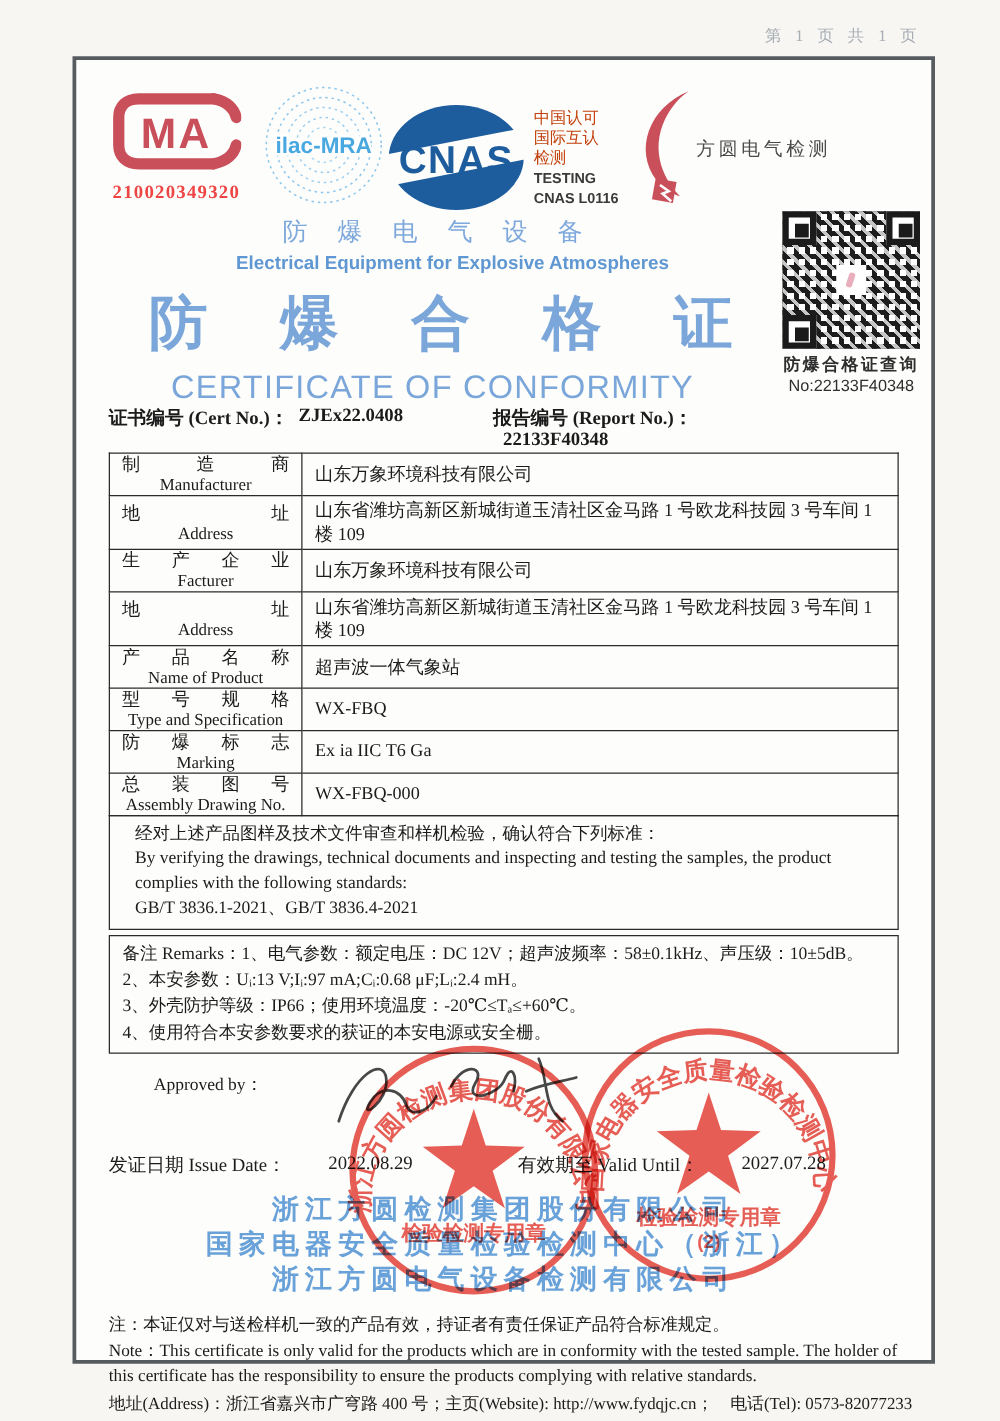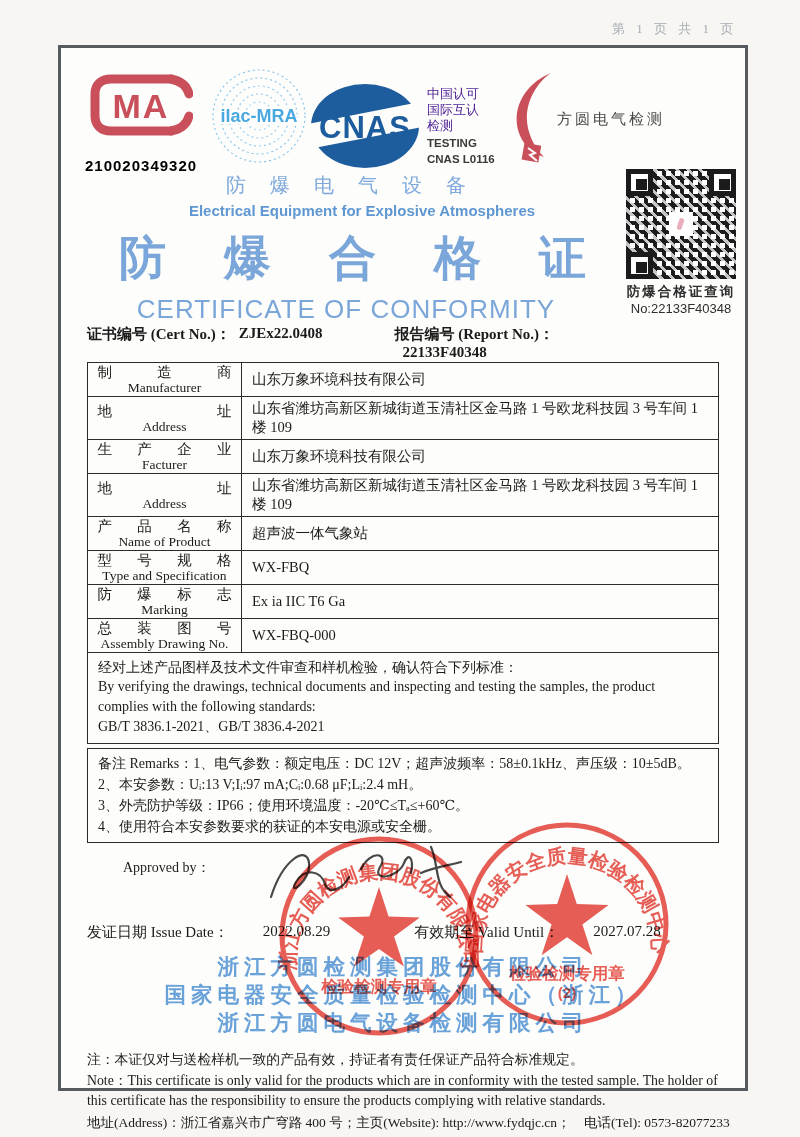--- a/index.html
+++ b/index.html
@@ -13,26 +13,26 @@
     position:absolute; top:20px; left:612px;
     font-size:13px; color:#a7adb4; letter-spacing:4px;
   }
   .frame {
     position:absolute; left:58px; top:45px; width:690px; height:1046px;
     border:3px solid #565b60; background:#fdfdfb;
   }
   
   .logo-row { position:absolute; left:0; top:0; width:100%; height:130px; }
   .logo-cma { position:absolute; left:24px; top:25px; width:112px; text-align:center; }
-  .cma-num { font-size:15px; font-weight:bold; color:#000000; letter-spacing:1px; margin-top:16px;
-             font-family:Liberation Sans, sans-serif; }
+  .cma-num { font-size:15px; font-weight:bold; color:#ef4444; letter-spacing:1px; margin-top:4px;
+             font-family:Liberation Serif, serif; }
   .logo-ilac { position:absolute; left:150px; top:20px; }
   .logo-cnas { position:absolute; left:248px; top:33px; }
   .cnas-side { position:absolute; left:366px; top:38px; font-family:"Liberation Sans",sans-serif; }
-  .cnas-side .zh { font-size:13px; line-height:16px; color:#4c1d95; }
+  .cnas-side .zh { font-size:13px; line-height:16px; color:#c2410c; }
   .cnas-side .en { font-size:11.5px; line-height:14px; font-weight:bold; color:#3a3a3a; margin-top:2px; }
   .logo-fy { position:absolute; left:438px; top:22px; width:230px; height:100px; }
   .fy-label { position:absolute; left:58px; top:40px; font-size:15px; color:#4a4a4a; letter-spacing:3px; }
   
   .hdr-wrap { position:absolute; left:0; top:124px; width:570px; text-align:center; }
   .hdr-zh-small { font-size:20px; color:#7fa9dc; letter-spacing:24px; text-indent:24px;
                   font-family:"Liberation Sans",sans-serif; }
   .hdr-en-small { font-size:15px; font-weight:bold; color:#5f97d2; margin-top:3px;
                   font-family:"Liberation Sans",sans-serif;margin-left:32px; }
   .hdr-zh-big { font-size:47px; font-weight:bold; color:#7aa6da; letter-spacing:58px; text-indent:58px;
@@ -64,21 +64,21 @@
   .cert-right { margin-left:72px; display:flex;flex-direction:column; }
   
   table.info { width:100%; border-collapse:collapse; }
   table.info td { border:1.5px solid #2b2b2b; height:34px; vertical-align:middle; }
   td.lab { width:154px; padding:1px 6px; }
   td.lab .lz { width:134px; margin:0 auto; font-size:14.5px; line-height:16px;
                text-align:justify; text-align-last:justify; }
   td.lab .le { text-align:center; font-size:13.5px; line-height:15px; }
   td.val { padding:2px 10px; font-size:14.5px; }
   
-  .standards { border:1.5px solid #2b2b2b; margin-top:-1.5px; padding:5px 10px 6px 10px;
+  .standards { border:1.5px solid #2b2b2b; margin-top:-1.5px; padding:5px 10px 6px 20px;
                font-size:14px; line-height:1.42; }
   .remarks { border:1.5px solid #2b2b2b; margin-top:4px; padding:4px 10px 5px 10px;
              font-size:14px; line-height:21px; }
   
   .approval { margin-top:16px; margin-left:36px; height:48px; position:relative; }
   .appr-zh { font-size:17px; font-weight:bold; letter-spacing:2px; }
   .appr-en { font-size:14px; margin-top:2px; }
   .signature { position:absolute; left:140px; top:-22px; pointer-events:none; }
   
   .dates { display:flex; margin-top:16px; font-size:15px; font-weight:normal; height:22px; }

